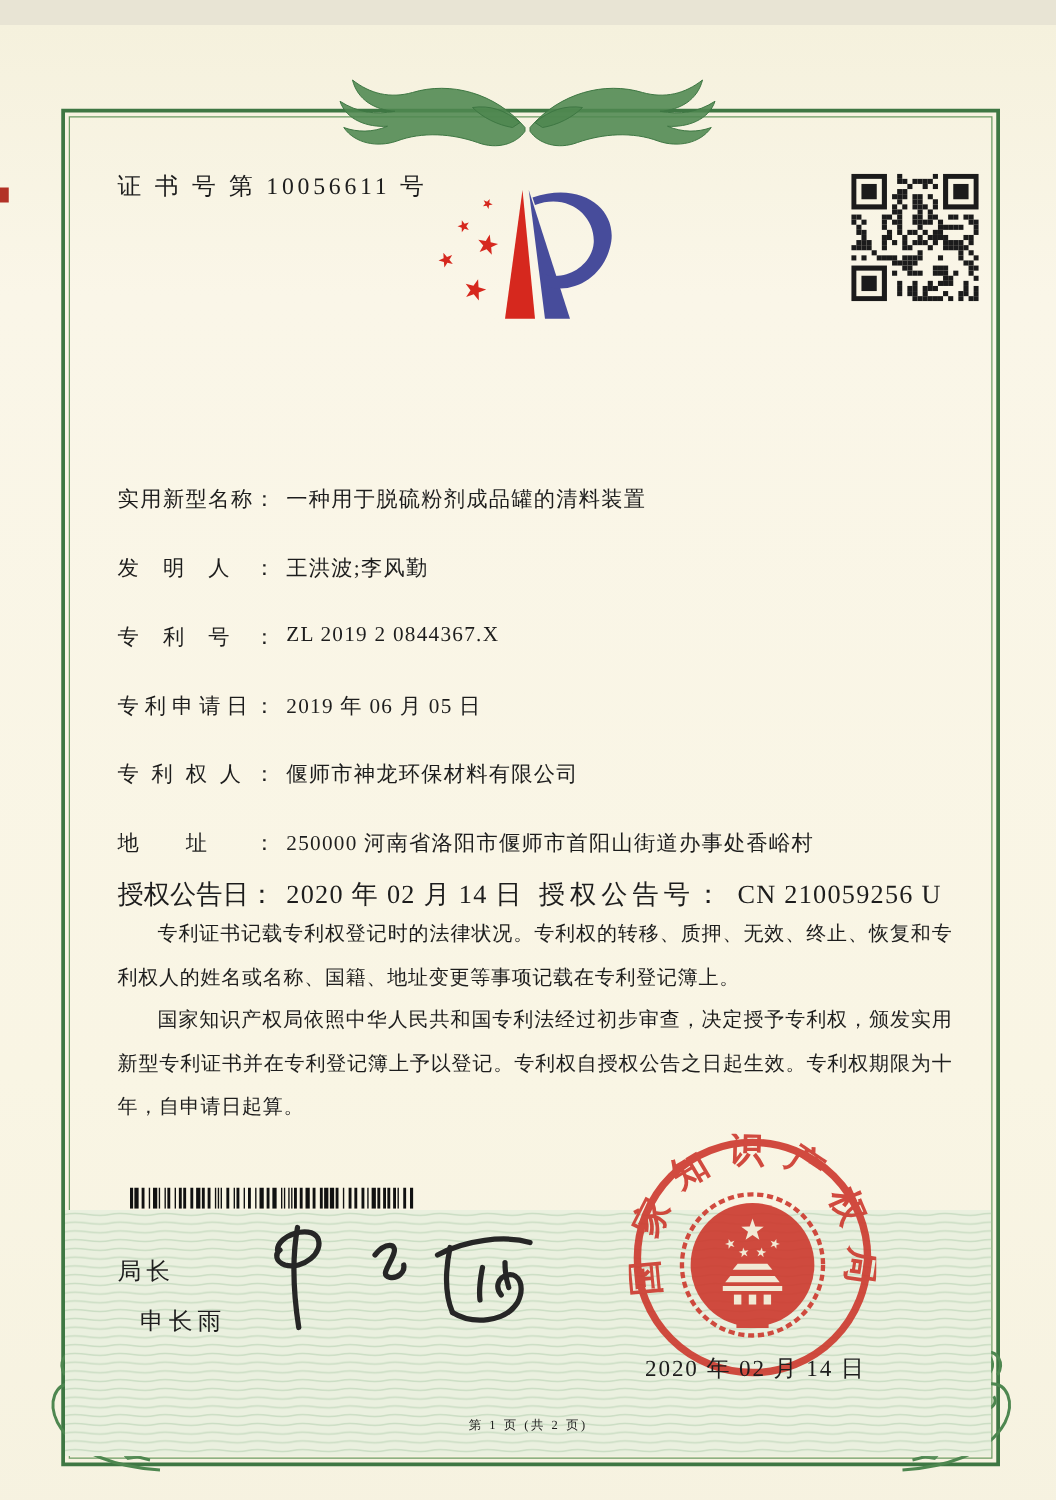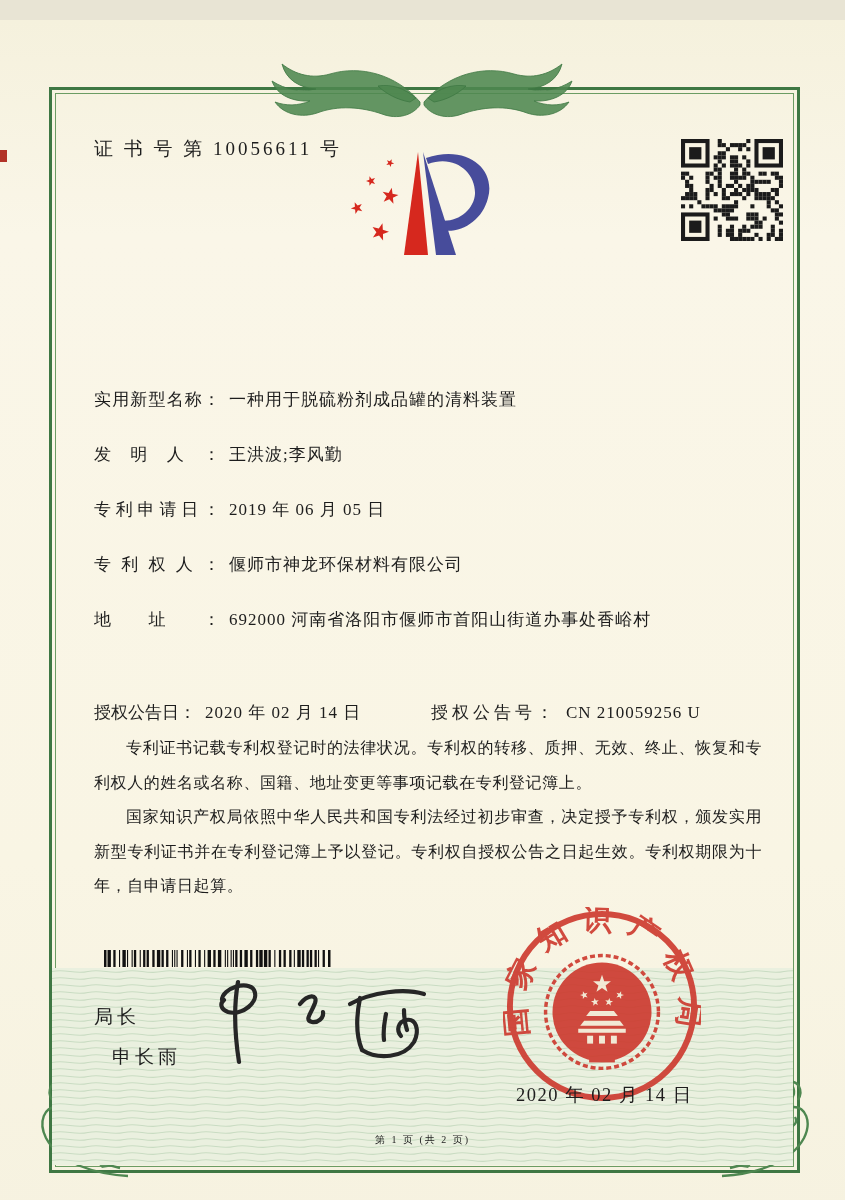--- a/index.html
+++ b/index.html
@@ -14,21 +14,21 @@
   .cert-number{position:absolute;left:94px;top:116px;font-size:19px;letter-spacing:3px;white-space:nowrap;}
   .logo{position:absolute;left:340px;top:130px;}
   .qr{position:absolute;left:681px;top:119px;}
   .title{position:absolute;left:0;top:250px;width:100%;text-align:center;
         font-size:45px;font-weight:700;letter-spacing:13px;text-indent:13px;white-space:nowrap;}
   .fields{position:absolute;left:94px;top:368px;width:668px;font-size:17px;}
   .field-row{height:55px;white-space:nowrap;}
   .flabel{display:inline-block;width:126px;text-align:justify;text-align-last:justify;
         -moz-text-align-last:justify;vertical-align:top;}
   .fvalue{margin-left:9px;letter-spacing:1px;}
-  .grant-row{position:absolute;left:94px;top:681px;width:668px;font-size:17px;white-space:nowrap;}
+  .grant-row{position:absolute;left:94px;top:681px;width:668px;font-size:21px;white-space:nowrap;}
   .grant-right{position:absolute;left:337px;top:0;}
   .grant-right .glabel{letter-spacing:4px;}
   .paras{position:absolute;left:94px;top:711px;width:668px;}
   .paras p{margin:0;text-indent:2em;font-size:16px;line-height:34.5px;
         text-align:justify;letter-spacing:0.6px;}
   .barcode{position:absolute;left:104px;top:930px;}
   .band{position:absolute;left:52px;top:948px;width:741px;height:197px;}
   .signer-title{position:absolute;left:94px;top:984px;font-size:19px;letter-spacing:4px;}
   .signer-name{position:absolute;left:112px;top:1024px;font-size:19px;letter-spacing:4px;}
   .signature{position:absolute;left:208px;top:950px;}
@@ -317,27 +317,30 @@
 
 
   <div class="fields">
     <div class="field-row">
       <span class="flabel">实用新型名称：</span><span class="fvalue">一种用于脱硫粉剂成品罐的清料装置</span>
     </div>
     <div class="field-row">
       <span class="flabel">发明人：</span><span class="fvalue">王洪波;李风勤</span>
     </div>
     <div class="field-row">
+      <span class="flabel">专利号：</span><span class="fvalue">ZL 2019 2 0844367.X</span>
+    </div>
+    <div class="field-row">
       <span class="flabel">专利申请日：</span><span class="fvalue">2019 年 06 月 05 日</span>
     </div>
     <div class="field-row">
       <span class="flabel">专利权人：</span><span class="fvalue">偃师市神龙环保材料有限公司</span>
     </div>
     <div class="field-row">
-      <span class="flabel">地址：</span><span class="fvalue">692000 河南省洛阳市偃师市首阳山街道办事处香峪村</span>
+      <span class="flabel">地址：</span><span class="fvalue">250000 河南省洛阳市偃师市首阳山街道办事处香峪村</span>
     </div>
   </div>
 
   <div class="grant-row">
     <span>授权公告日：</span><span class="fvalue">2020 年 02 月 14 日</span>
     <span class="grant-right"><span class="glabel">授权公告号：</span><span class="fvalue">CN 210059256 U</span></span>
   </div>
 
   <div class="paras">
     <p>专利证书记载专利权登记时的法律状况。专利权的转移、质押、无效、终止、恢复和专利权人的姓名或名称、国籍、地址变更等事项记载在专利登记簿上。</p>

